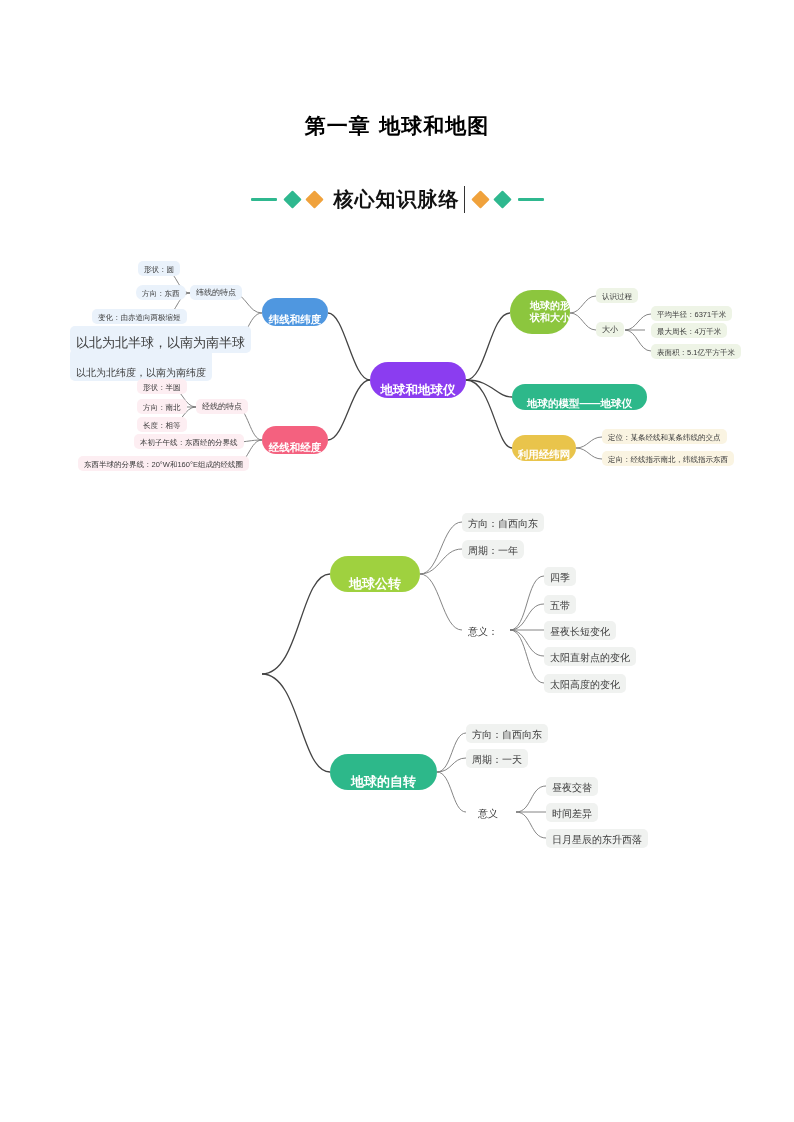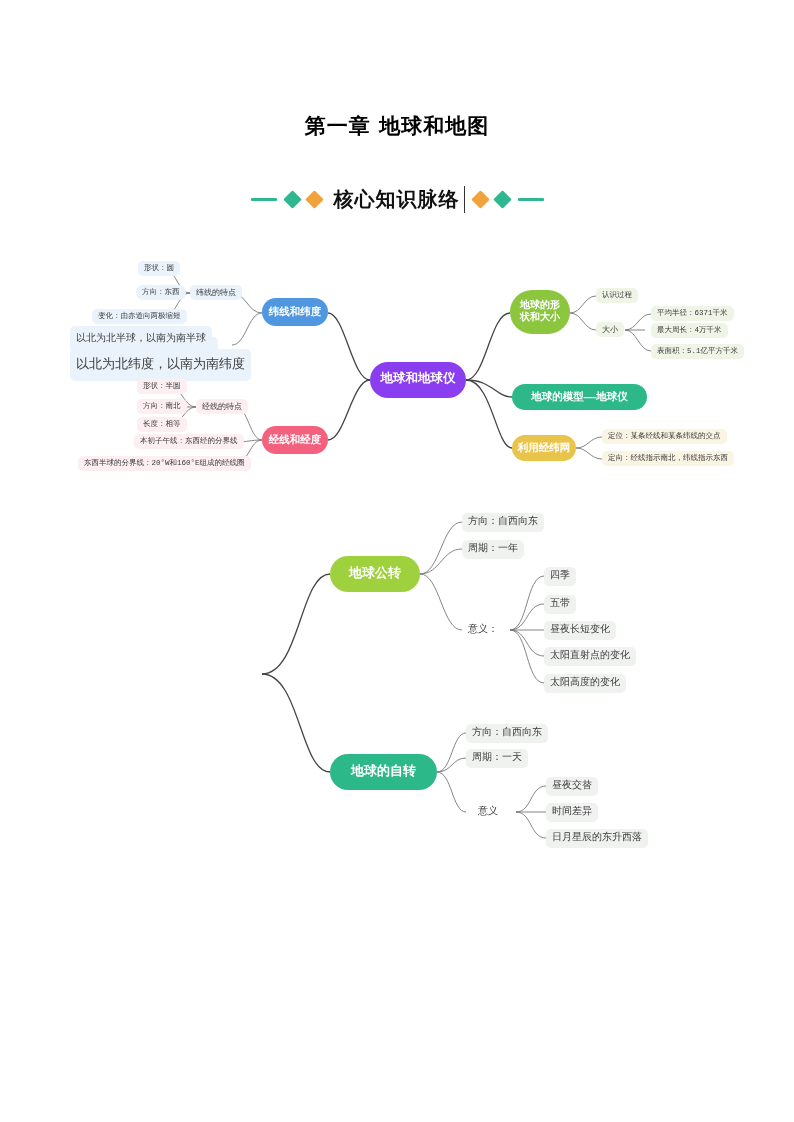--- a/index.html
+++ b/index.html
@@ -29,23 +29,23 @@
     font-size:20px;font-weight:bold;color:#111;letter-spacing:1px;
     padding:0 4px;border-right:1.5px solid #333;
   }
 
   
   .links{position:absolute;left:0;top:0;width:794px;height:1122px;pointer-events:none;}
 
   
   .node{
     position:absolute;box-sizing:border-box;
-    display:flex;align-items:center;justify-content:center;
+    display:flex;align-items:flex-end;justify-content:center;
     text-align:center;line-height:1.22;
-    font-family:Liberation Mono, monospace;
+    font-family:Liberation Sans, sans-serif;
   }
   .pill{border-radius:999px;color:#fff;font-weight:bold;}
   .pill.purple{background:#8b3df0;}
   .pill.purple2{background:#8b3df0;}
   .pill.blue{background:#4f97e0;}
   .pill.pink{background:#f4617f;}
   .pill.green{background:#8cc63e;}
   .pill.green-lt{background:#9fd13f;}
   .pill.teal{background:#2db88a;}
   .pill.yellow{background:#e9c44b;}
@@ -157,24 +157,24 @@
   </div>
   <div class="node leaf bl" style="left:136px;top:285px;height:15px;font-size:7.5px;border-radius:7px;">
     <span>方向：东西</span>
   </div>
   <div class="node leaf bl" style="left:92px;top:309px;height:15px;font-size:7.5px;">
     <span>变化：由赤道向两极缩短</span>
   </div>
   <div class="node leaf bl" style="left:190px;top:337px;height:15px;font-size:8px;">
     <span>赤道</span>
   </div>
-  <div class="node leaf bl" style="left:70px;top:326px;height:27px;font-size:10px;">
+  <div class="node leaf bl" style="left:70px;top:326px;height:27px;font-size:13px;">
     <span>以北为北半球，以南为南半球</span>
   </div>
-  <div class="node leaf bl" style="left:70px;top:349px;height:32px;font-size:13px;">
+  <div class="node leaf bl" style="left:70px;top:349px;height:32px;font-size:10px;">
     <span>以北为北纬度，以南为南纬度</span>
   </div>
 
   <div class="node pill pink" style="left:262px;top:426px;width:66px;height:28px;font-size:10.5px;">
     <span>经线和经度</span>
   </div>
   <div class="node leaf pk" style="left:196px;top:399px;height:15px;font-size:8px;">
     <span>经线的特点</span>
   </div>
   <div class="node leaf pk" style="left:137px;top:379px;height:15px;font-size:7.5px;">

